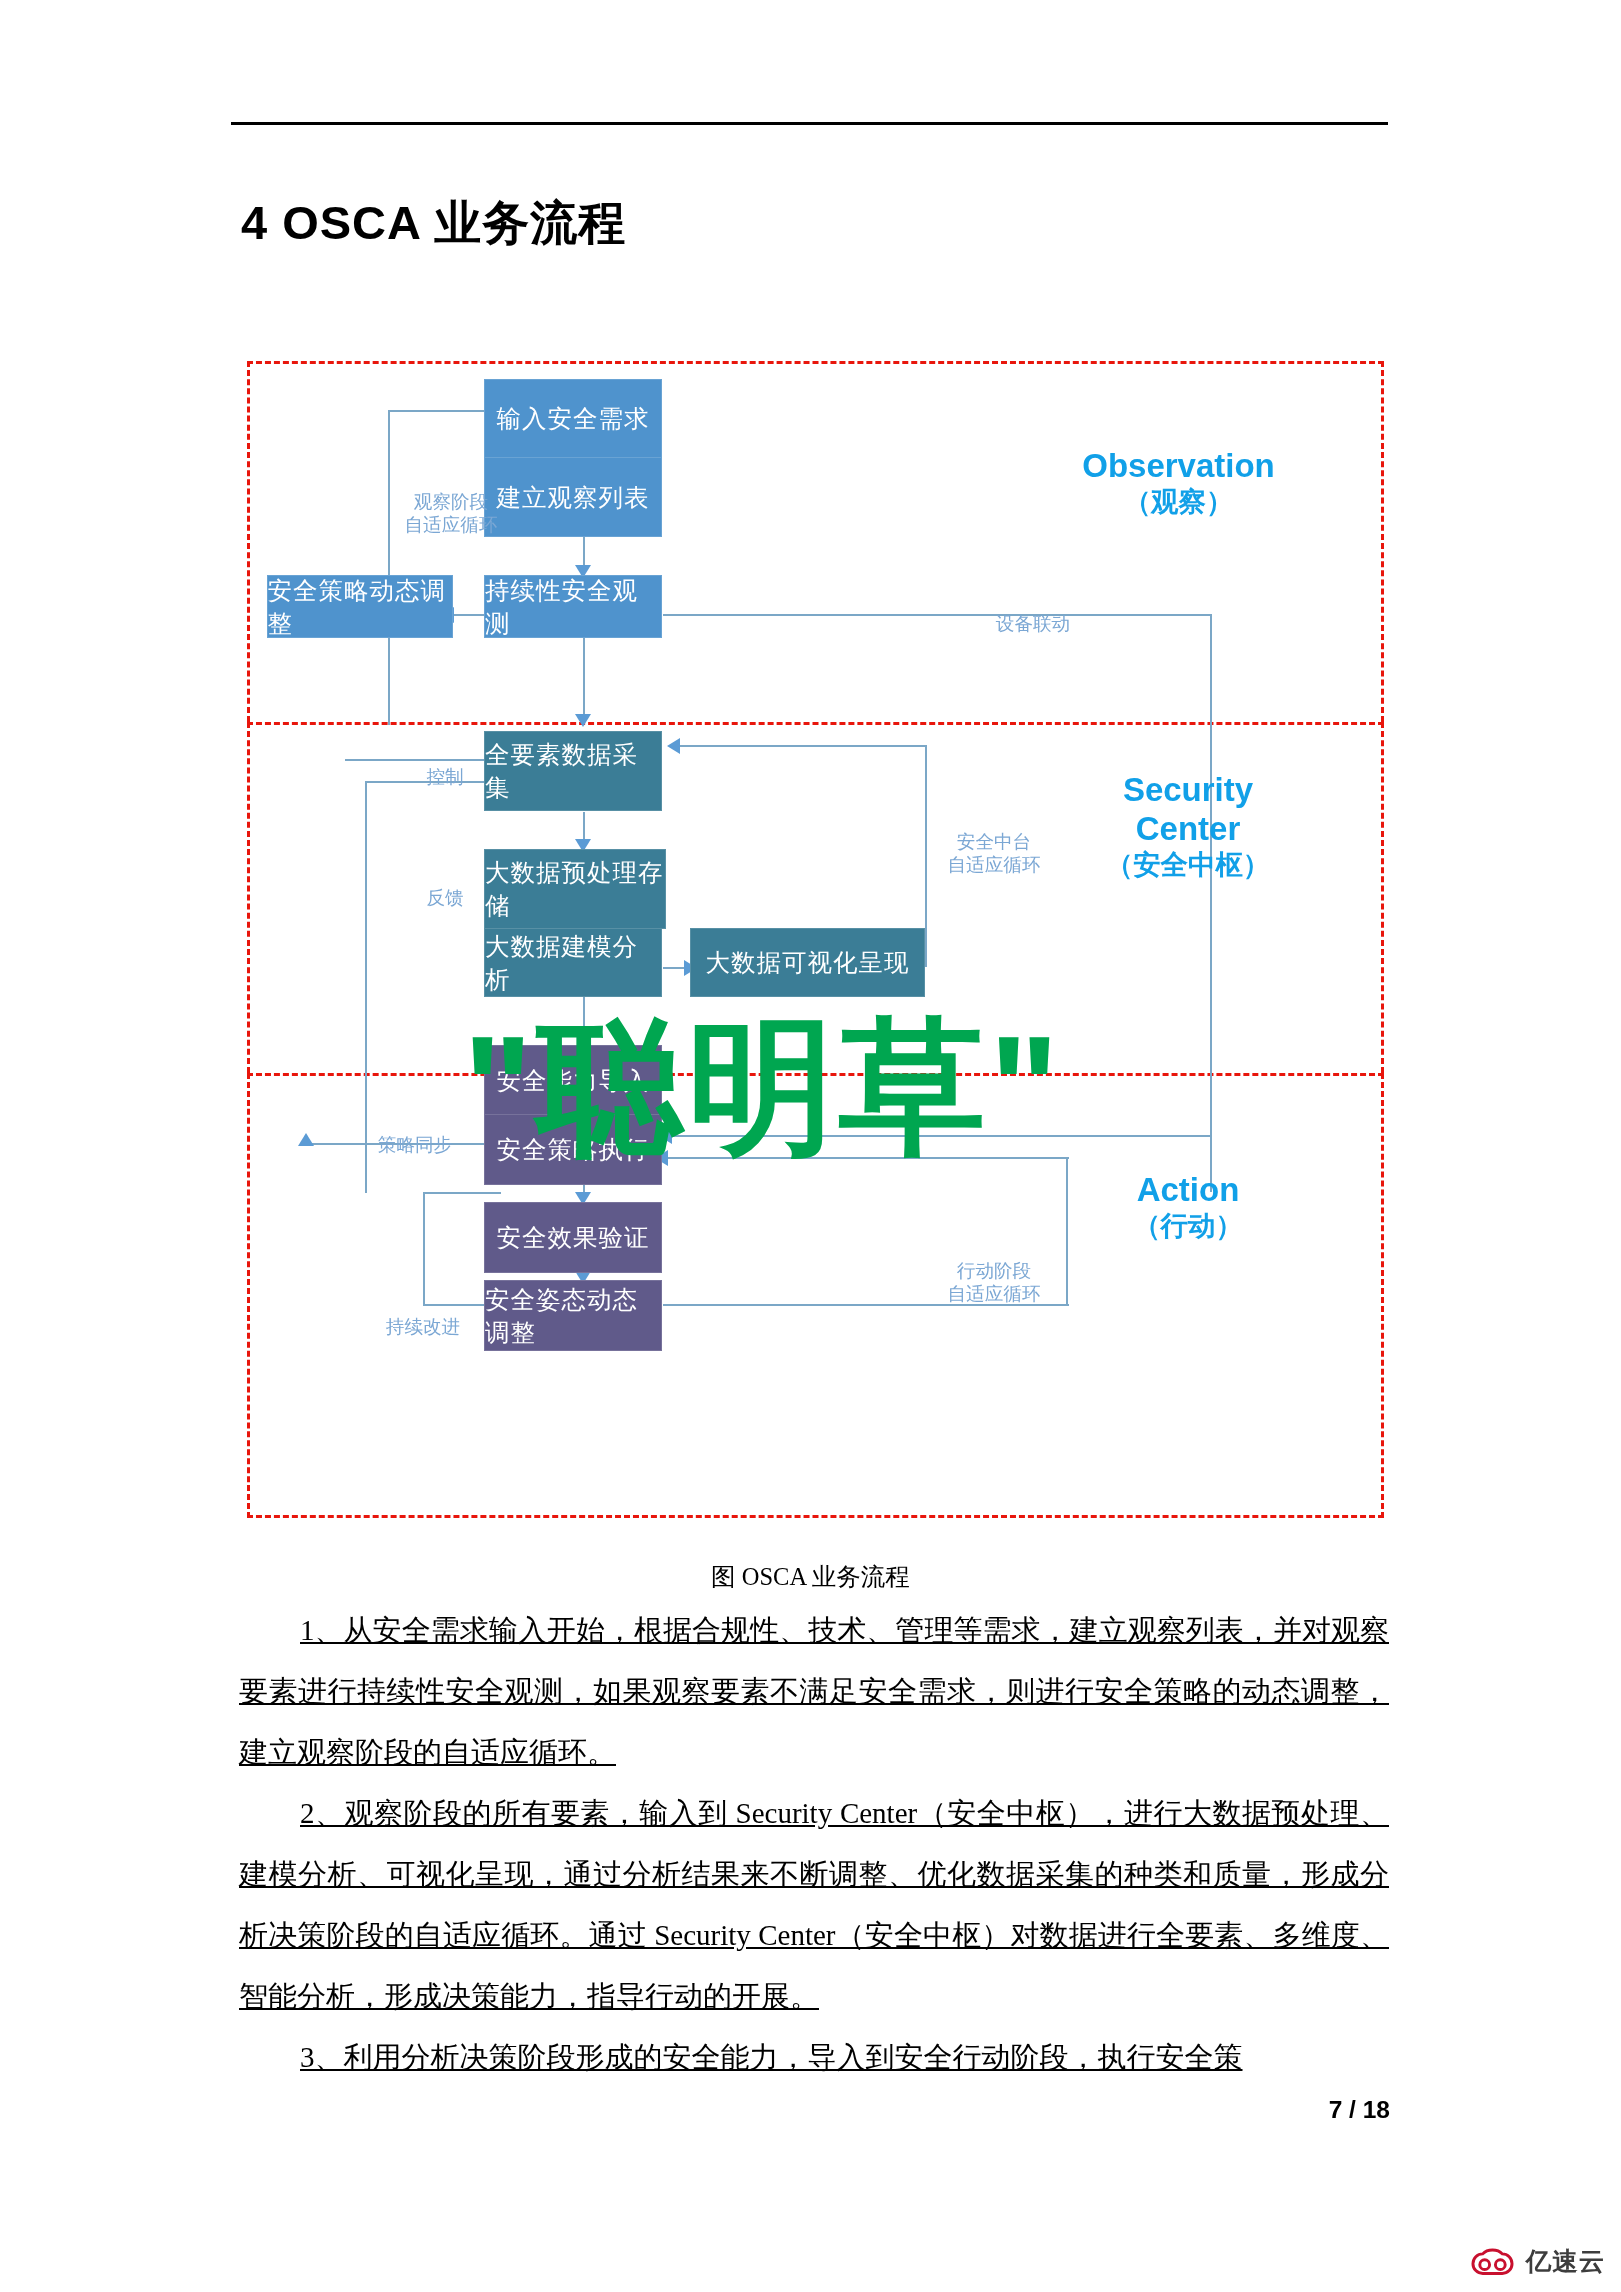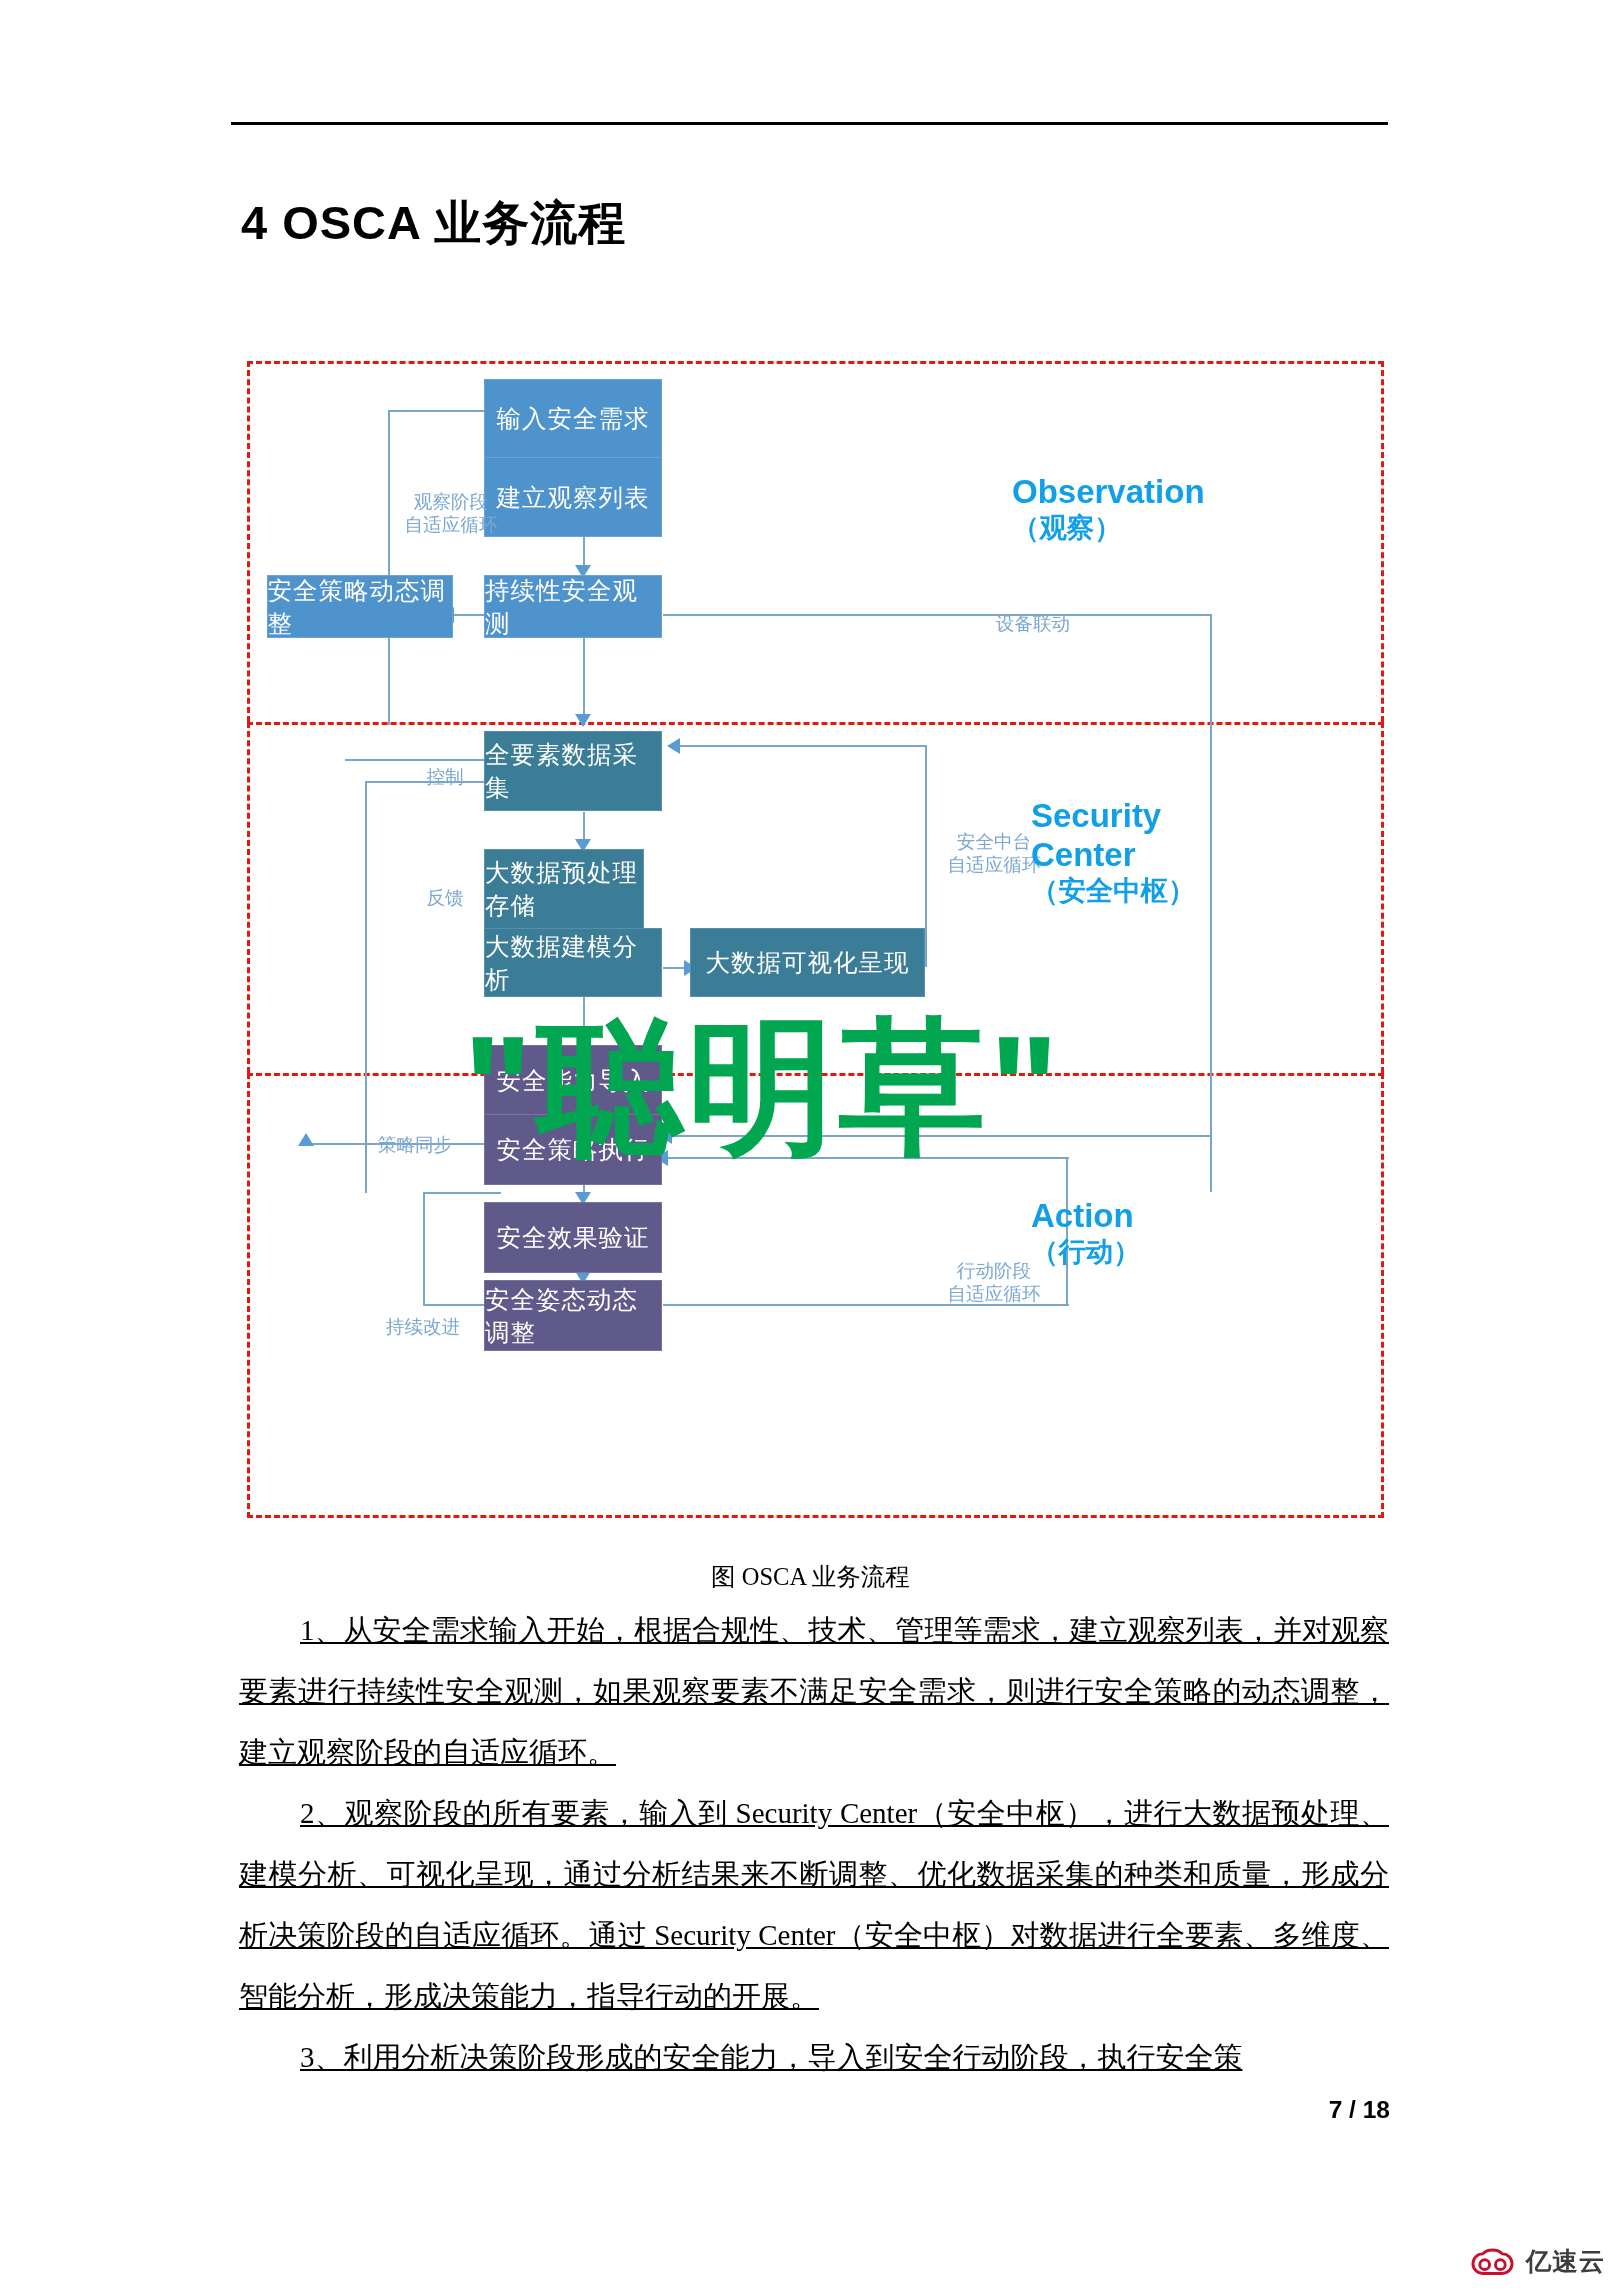--- a/index.html
+++ b/index.html
@@ -80,27 +80,26 @@
     font-size:18.6px;
     line-height:1.22;
     text-align:center;
     z-index:5;
     white-space:nowrap;
     margin-top:36px;
   }
   
   .phase {
     position:absolute;
-    text-align:left;
+    text-align:center;
     font-family:"Liberation Sans", sans-serif;
     font-weight:bold;
     color:#11a0e8;
     z-index:5;
     line-height:1.18;
-    margin-top:26px;
   }
   .phase .en { font-size:33px; display:block; letter-spacing:0px; }
   .phase .cn { font-size:27.4px; display:block; }
 
   
   .watermark {
     position:absolute;
     left:463px; top:990px;
     font-family:"Liberation Sans", sans-serif;
     font-weight:bold;
@@ -250,21 +249,21 @@
     <div class="box obs" style="left:237px; top:214px; width:178px; height:63px;">
       <span>持续性安全观测</span>
     </div>
     <div class="box obs" style="left:19.6px;  top:214px; width:186px; height:63px;">
       <span>安全策略动态调整</span>
     </div>
 
     <div class="box sec" style="left:237px; top:370px; width:178px; height:80px;">
       <span>全要素数据采集</span>
     </div>
-    <div class="box sec" style="left:237px; top:488px; width:160px; height:80px;">
+    <div class="box sec" style="left:237px; top:488px; width:182px; height:80px;">
       <span>大数据预处理存储</span>
     </div>
     <div class="box sec" style="left:237px; top:567px; width:178px; height:69px;">
       <span>大数据建模分析</span>
     </div>
     <div class="box sec" style="left:443px; top:567px; width:235px; height:69px;">
       <span>大数据可视化呈现</span>
     </div>
 
     <div class="box act" style="left:237px; top:684px; width:178px; height:71px;">

